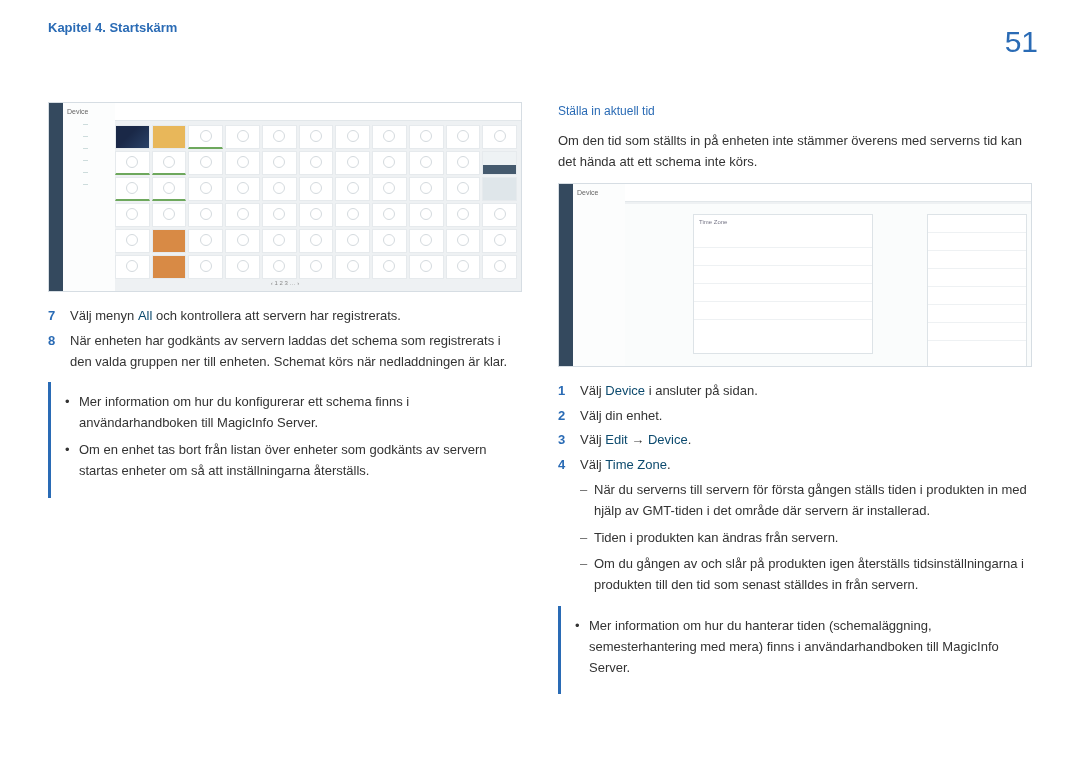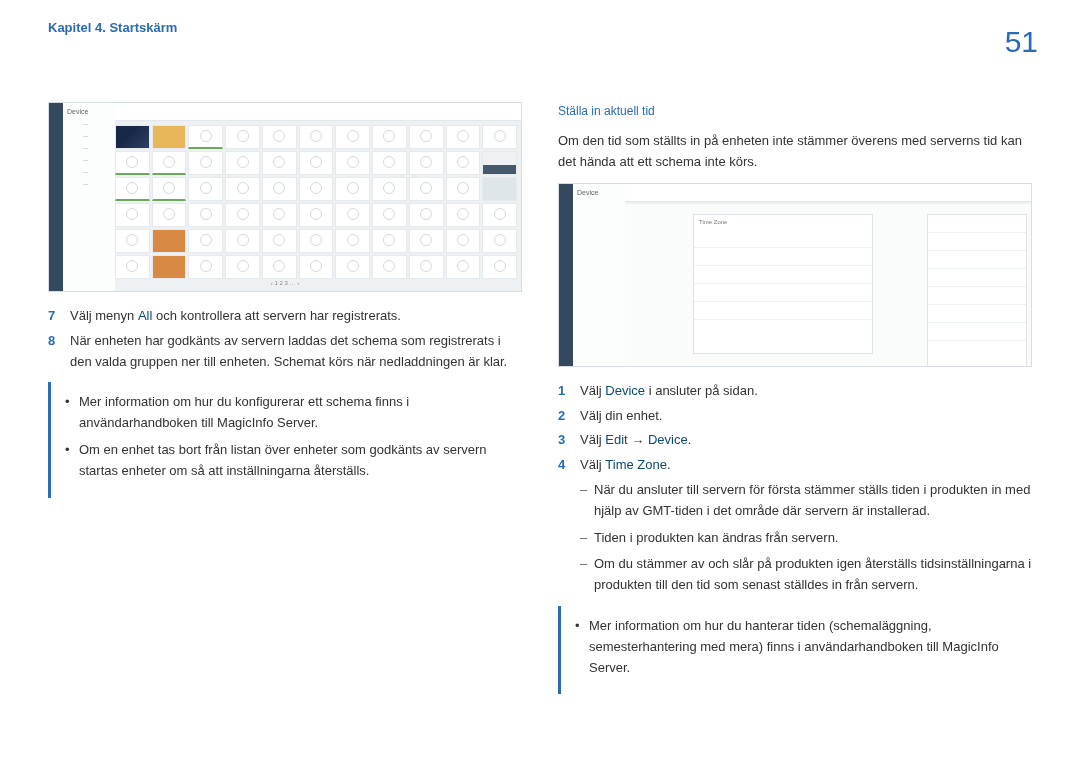--- a/index.html
+++ b/index.html
@@ -211,23 +211,23 @@
         <span class="num">3</span>
         <span><span>Välj </span><span class="highlight">Edit</span><span class="arrow"> → </span><span class="highlight">Device</span><span>.</span></span>
       </li>
       <li>
         <span class="num">4</span>
         <span><span>Välj </span><span class="highlight">Time Zone</span><span>.</span></span>
       </li>
     </ul>
 
     <ul class="sublist">
-      <li>När du ansluter till servern för första stämmer ställs tiden i produkten in med hjälp av GMT-tiden i det område där servern är installerad.</li>
+      <li>När du serverns till servern för första gången ställs tiden i produkten in med hjälp av GMT-tiden i det område där servern är installerad.</li>
       <li>Tiden i produkten kan ändras från servern.</li>
-      <li>Om du stämmer av och slår på produkten igen återställs tidsinställningarna i produkten till den tid som senast ställdes in från servern.</li>
+      <li>Om du gången av och slår på produkten igen återställs tidsinställningarna i produkten till den tid som senast ställdes in från servern.</li>
     </ul>
 
     <div class="note-box">
       <ul>
         <li>Mer information om hur du hanterar tiden (schemaläggning, semesterhantering med mera) finns i användarhandboken till MagicInfo Server.</li>
       </ul>
     </div>
   </div>
 </div>
 

